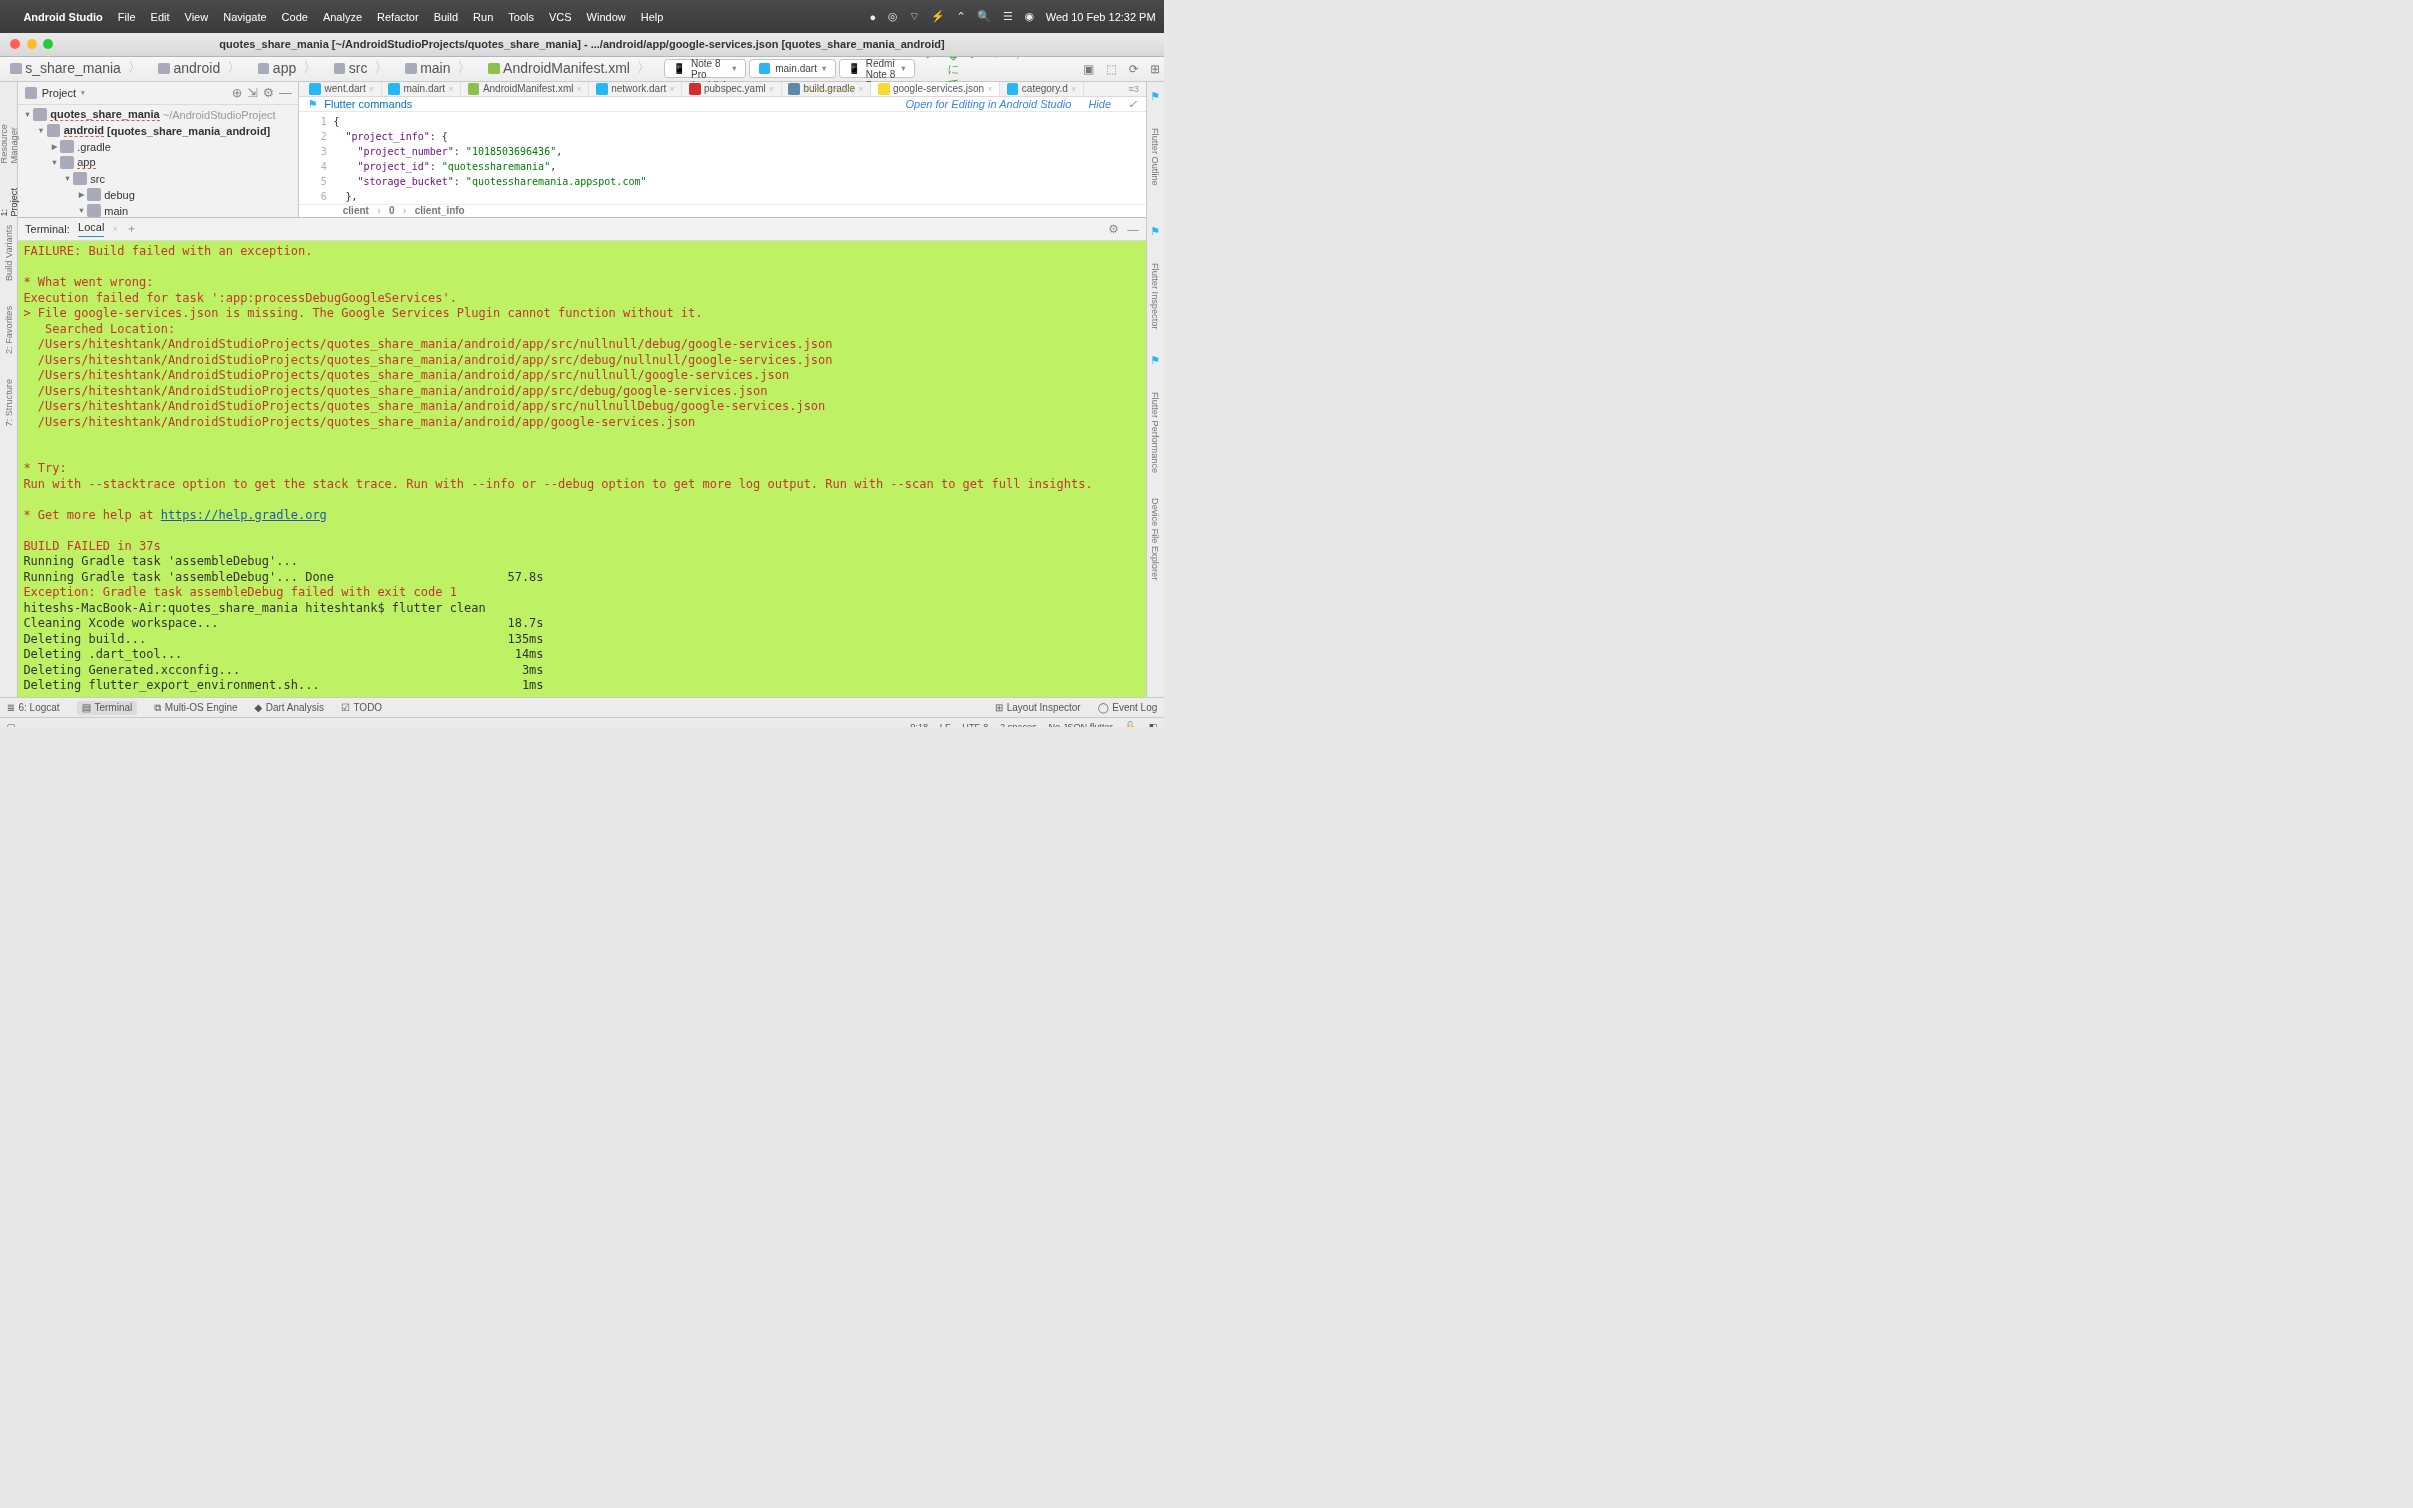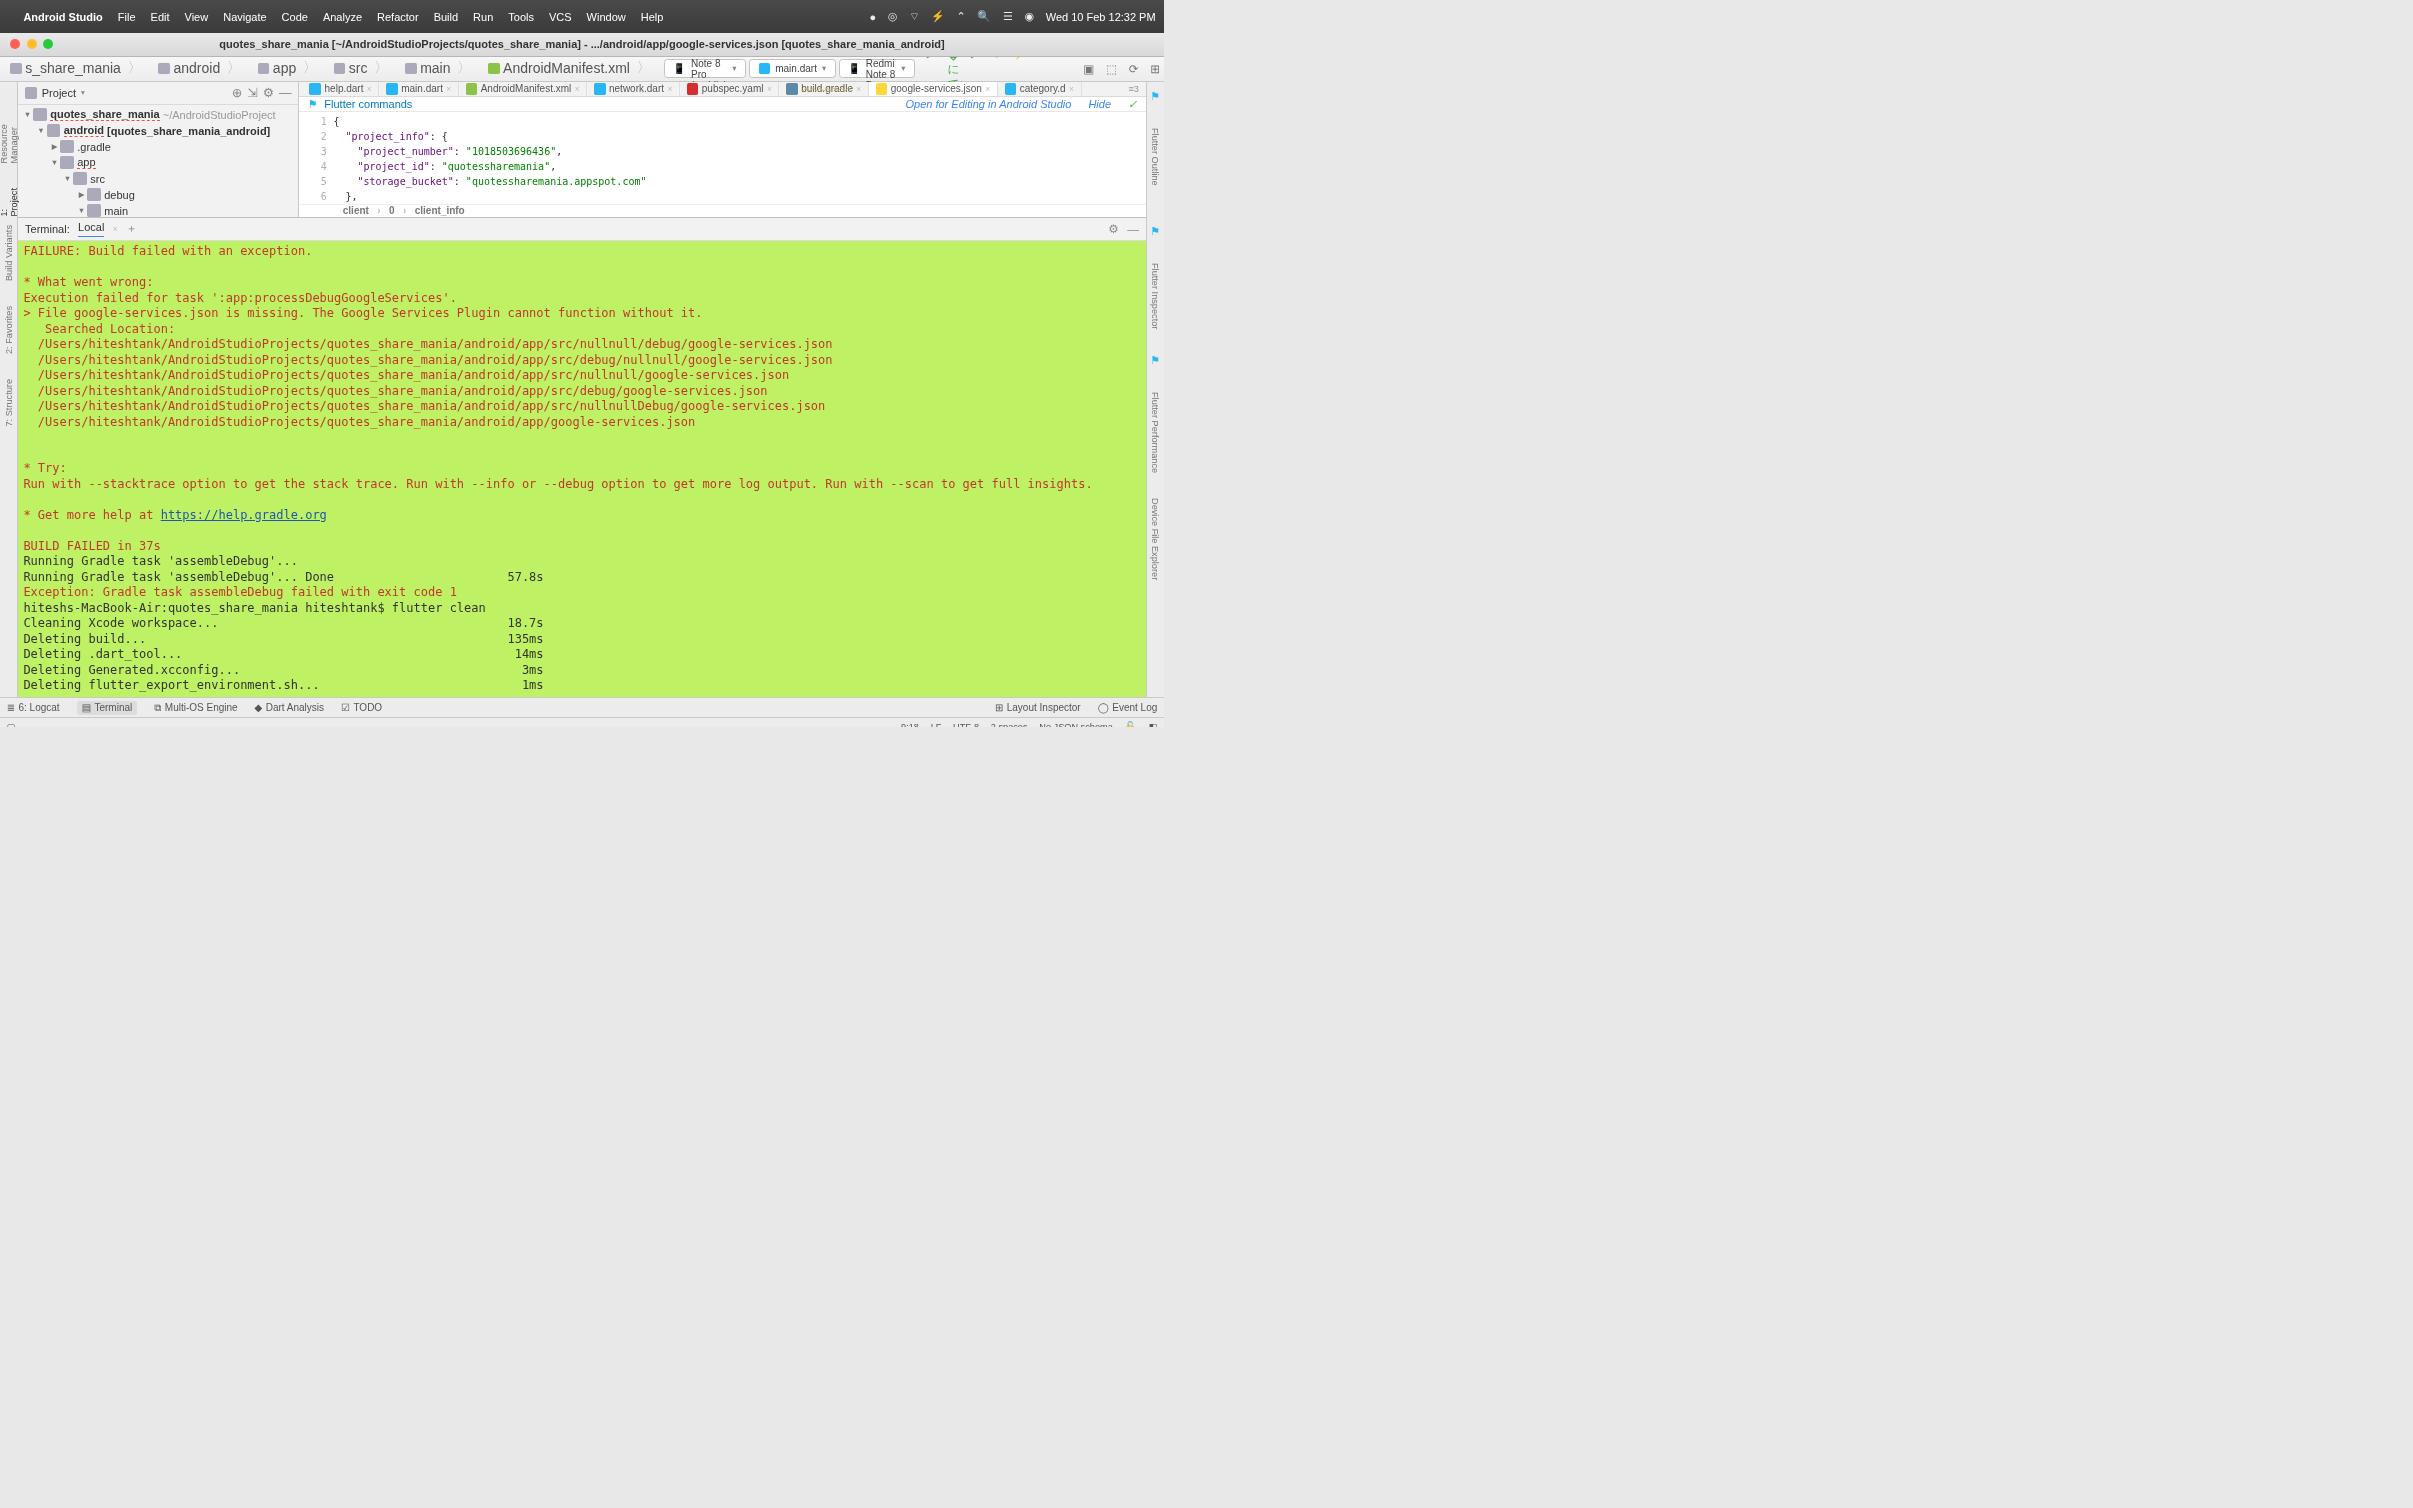--- a/index.html
+++ b/index.html
@@ -255,21 +255,21 @@
           <span>main</span>
         </div>
 
     </div>
   </div>
 
   <div class="editor-area">
     <div class="tabs" id="tabs-host">
         <div class="tab">
           <span class="ficon dartico"></span>
-          <span class="tlbl">help.dart</span>
+          <span class="tlbl">went.dart</span>
           <span class="x">×</span>
         </div>
         <div class="tab">
           <span class="ficon dartico"></span>
           <span class="tlbl">main.dart</span>
           <span class="x">×</span>
         </div>
         <div class="tab">
           <span class="ficon xmlico"></span>
           <span class="tlbl">AndroidManifest.xml</span>
@@ -372,17 +372,17 @@
   <span class="item">◯ <span>Event Log</span></span>
 </div>
 
 <div class="status">
   <span>▢</span>
   <span class="rest"></span>
   <span>9:18</span>
   <span>LF</span>
   <span>UTF-8</span>
   <span>2 spaces</span>
-  <span>No JSON schema</span>
+  <span>No JSON flutter</span>
   <span class="lock">🔓</span>
   <span>◧</span>
 </div>
 
 
 </body></html>

